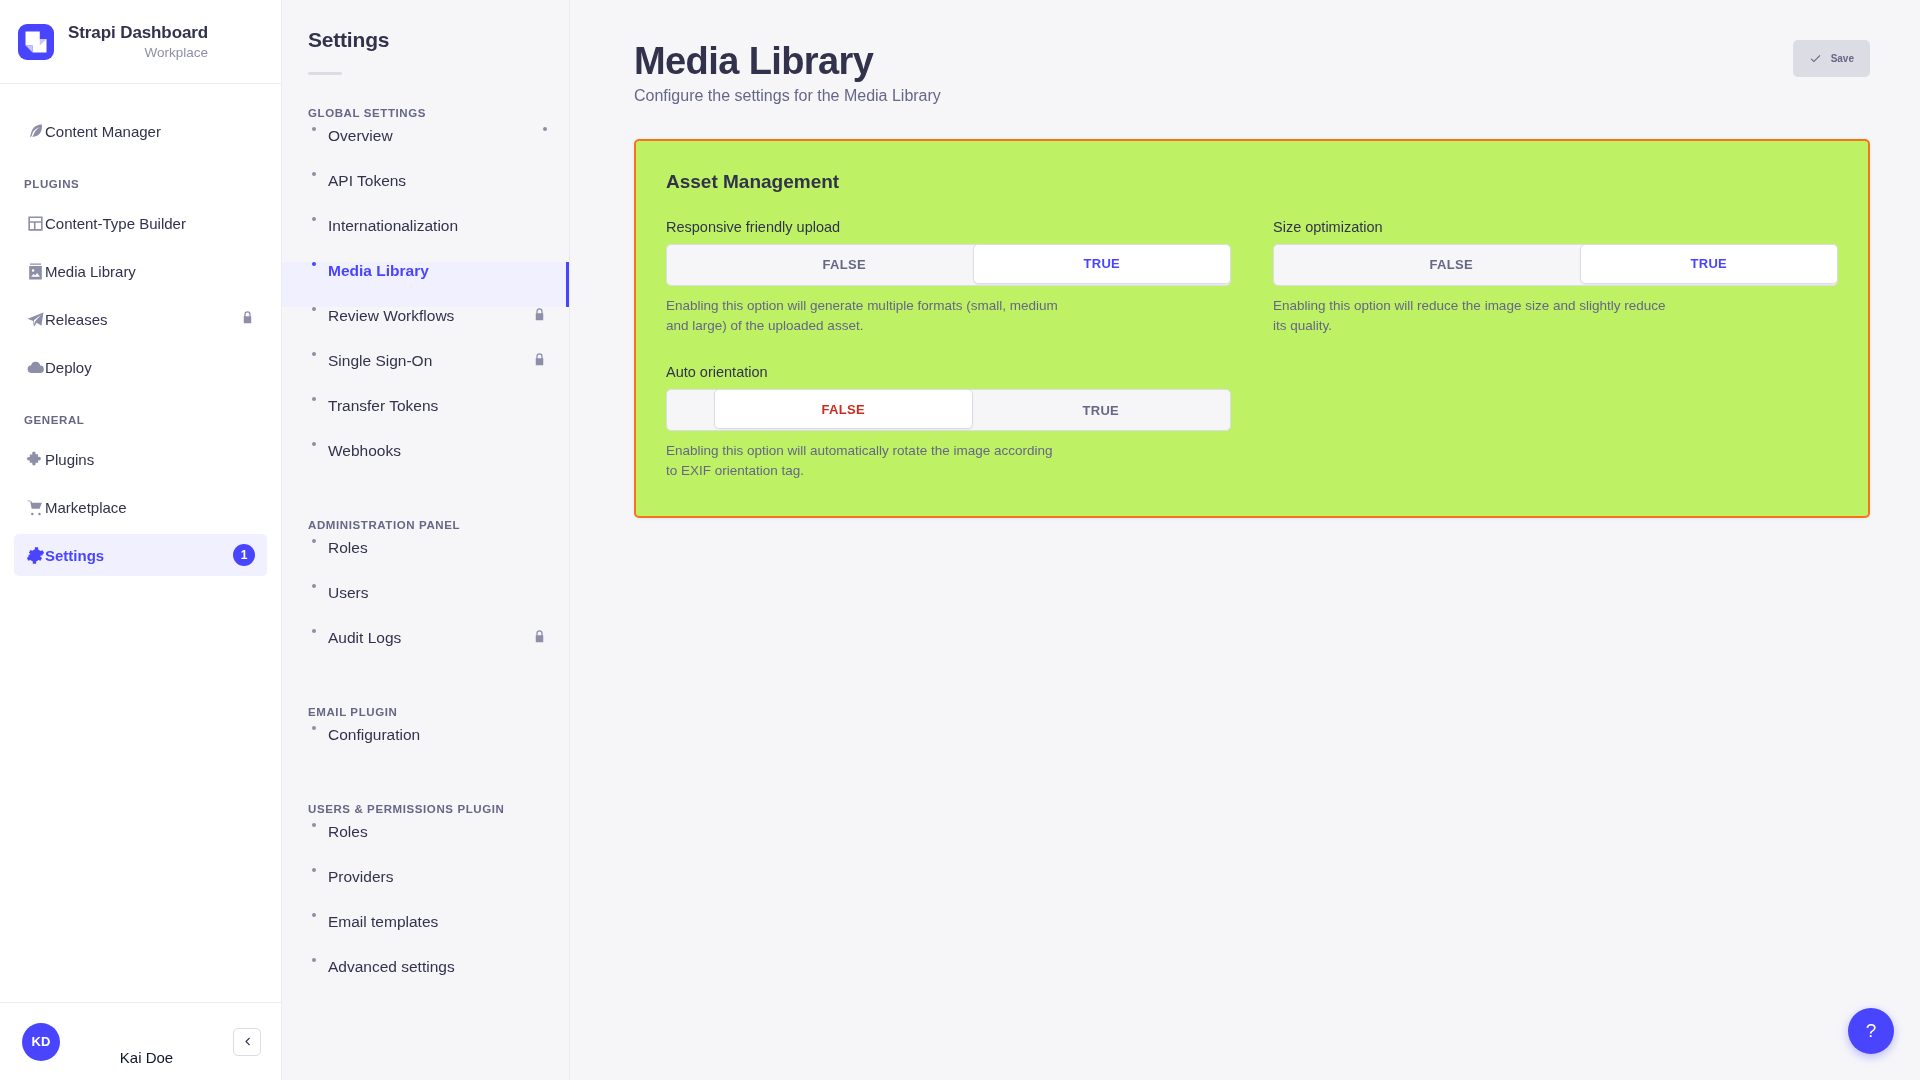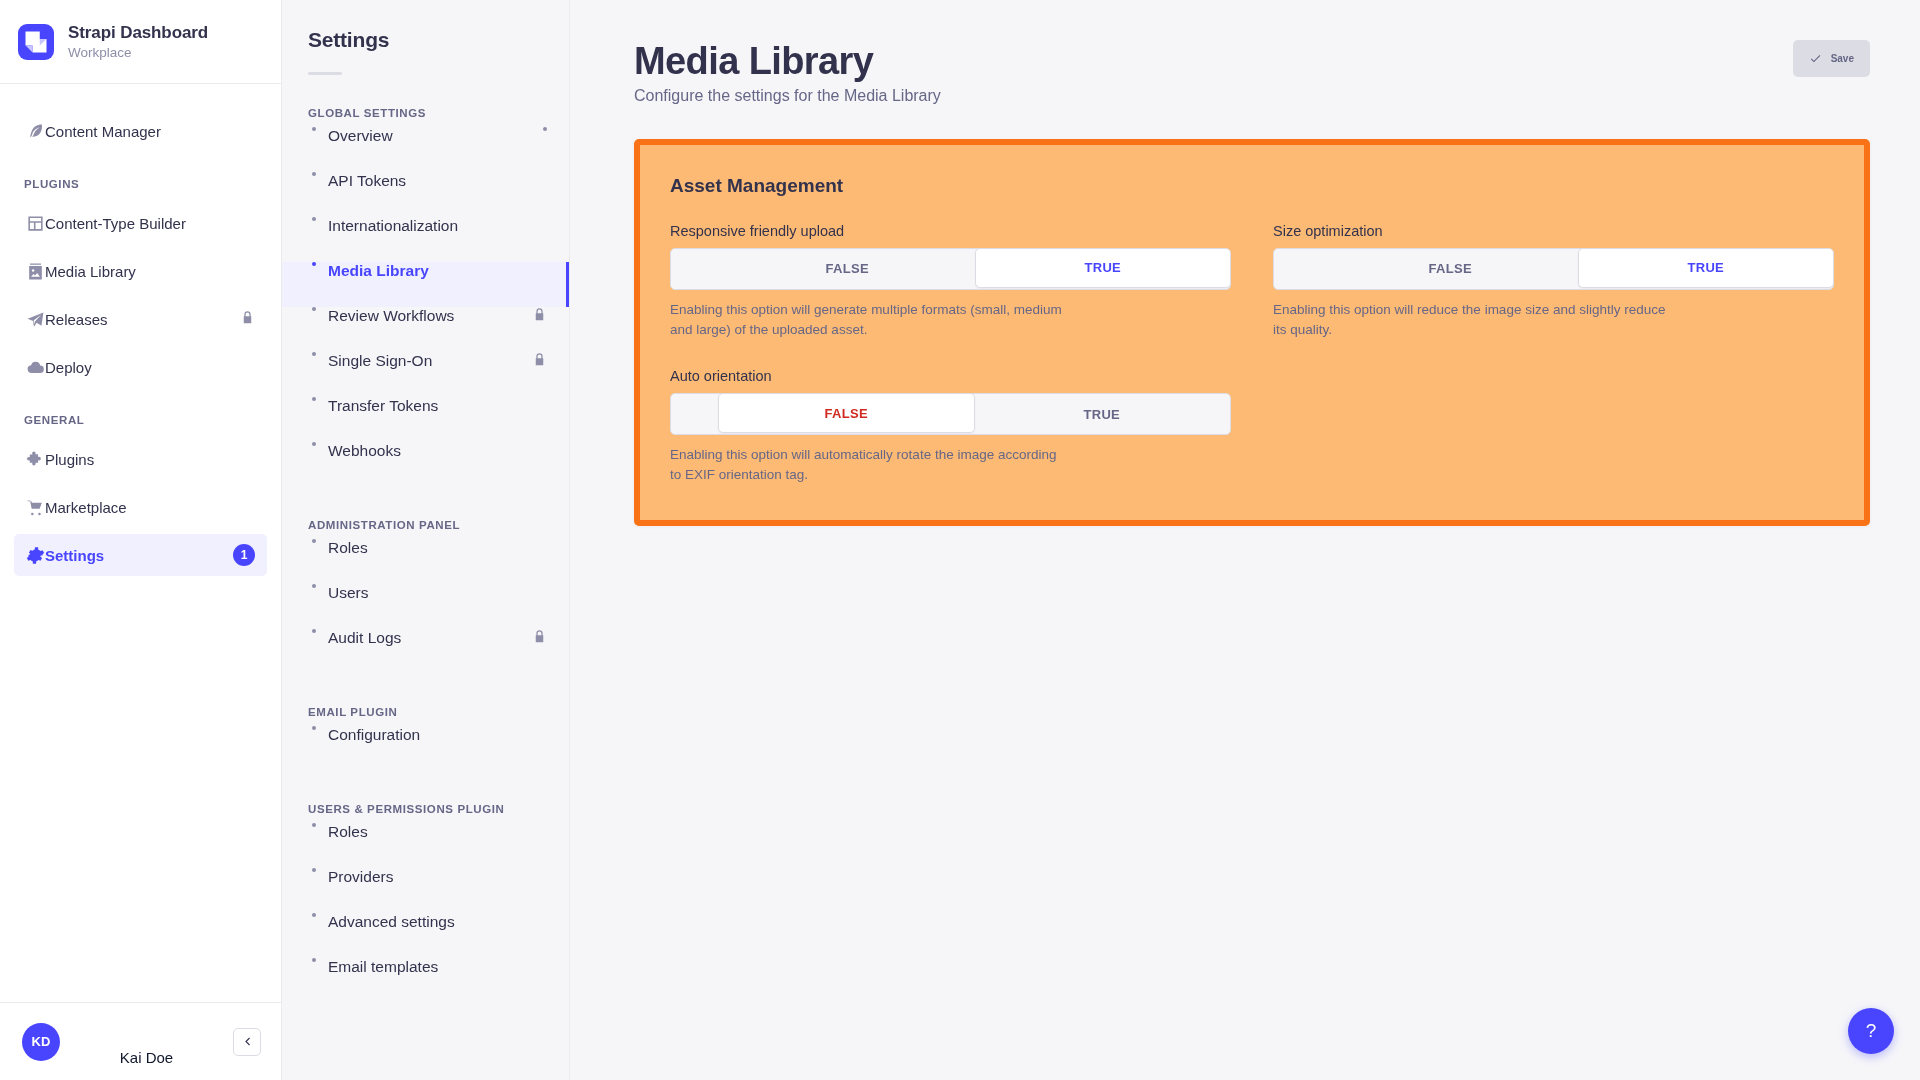--- a/index.html
+++ b/index.html
@@ -14,20 +14,21 @@
   
   .sidebar {
     width: 282px; height: 1080px; background: #ffffff;
     border-right: 1px solid #eaeaef;
     display: flex; flex-direction: column; flex: 0 0 282px;
   }
   .brand {
     display: flex; align-items: center; gap: 14px;
     padding: 20px 20px 20px 18px; height: 84px;
     border-bottom: 1px solid #eaeaef;
+    text-align: right;
   }
   .brand-logo {
     width: 36px; height: 36px; border-radius: 9px;
     background: #4945ff; flex: 0 0 36px;
     display: flex; align-items: center; justify-content: center;
   }
   .brand-text { display: flex; flex-direction: column; gap: 2px; }
   .brand-title { font-size: 17px; font-weight: 700; color: #32324d; letter-spacing: -0.1px; }
   .brand-sub { font-size: 13.5px; color: #8e8ea9; }
 
@@ -115,22 +116,22 @@
   .save-btn {
     display: flex; align-items: center; gap: 9px;
     height: 37px; padding: 0 16px; border-radius: 5px;
     background: #dcdce4; color: #666687; border: none;
     font-size: 10px; font-weight: 600; cursor: pointer;
     font-family: "Liberation Sans", sans-serif;
   }
   .save-btn svg { width: 13px; height: 13px; fill: #666687; }
 
   .card {
-    margin: 0 50px 0 64px; background: #fdba74;
-    border: 6px solid #f97316; border-radius: 5px;
+    margin: 0 50px 0 64px; background: #bef264;
+    border: 2px solid #f97316; border-radius: 5px;
     padding: 30px 30px 34px 30px;
     box-shadow: 0 1px 4px rgba(33,33,52,0.04);
   }
   .card-title { font-size: 19px; font-weight: 600; color: #32324d; margin-bottom: 26px; }
   .grid { display: flex; gap: 42px; }
   .col { flex: 1 1 0; }
   .field { margin-bottom: 28px; }
   .field:last-child { margin-bottom: 0; }
   .field-label { font-size: 14.5px; color: #32324d; margin-bottom: 9px; font-weight: 400; }
   .toggle-group {
@@ -364,25 +365,25 @@
     <div class="subnav-item">
       <span class="dot"></span>
       <span class="slabel">Roles</span>
     </div>
     <div class="subnav-item">
       <span class="dot"></span>
       <span class="slabel">Providers</span>
     </div>
     <div class="subnav-item">
       <span class="dot"></span>
+      <span class="slabel">Email templates</span>
+    </div>
+    <div class="subnav-item">
+      <span class="dot"></span>
       <span class="slabel">Advanced settings</span>
-    </div>
-    <div class="subnav-item">
-      <span class="dot"></span>
-      <span class="slabel">Email templates</span>
     </div>
   </aside>
 
   <main class="main" style="position:relative;">
 
     <div class="main-header">
       <div>
         <h1 class="page-title">Media Library</h1>
         <div class="page-sub">Configure the settings for the Media Library</div>
       </div>

